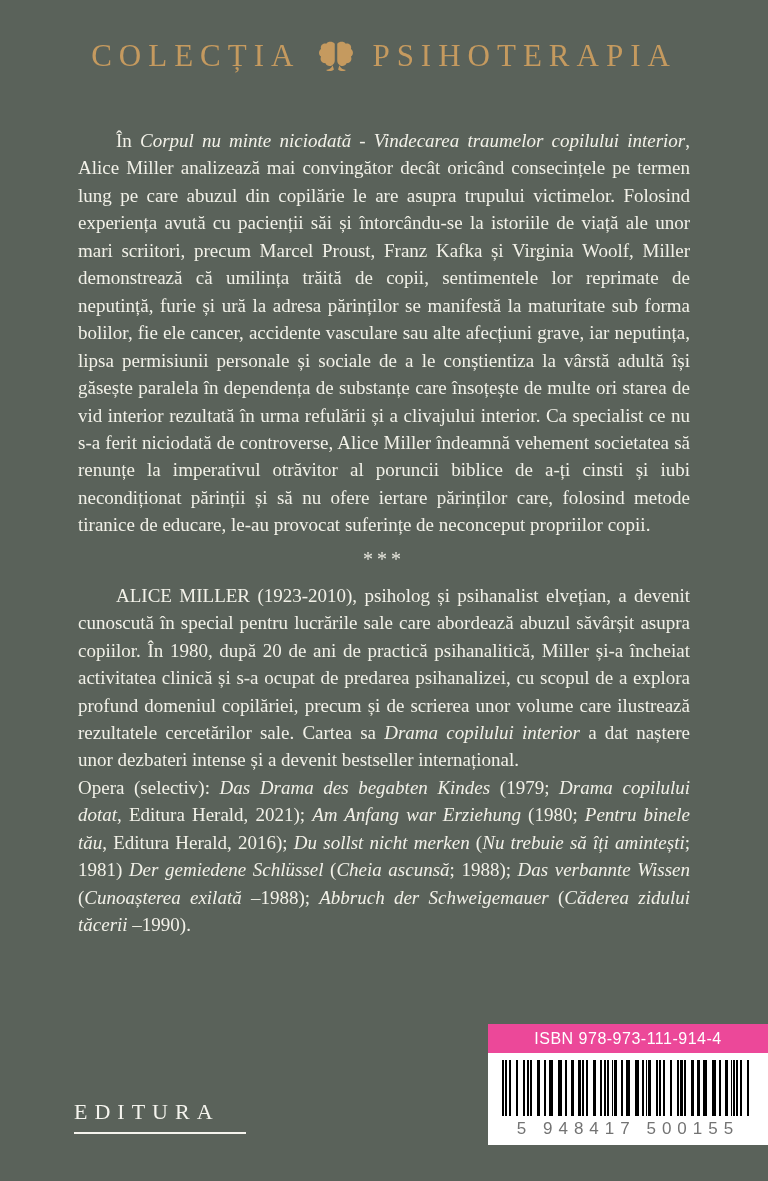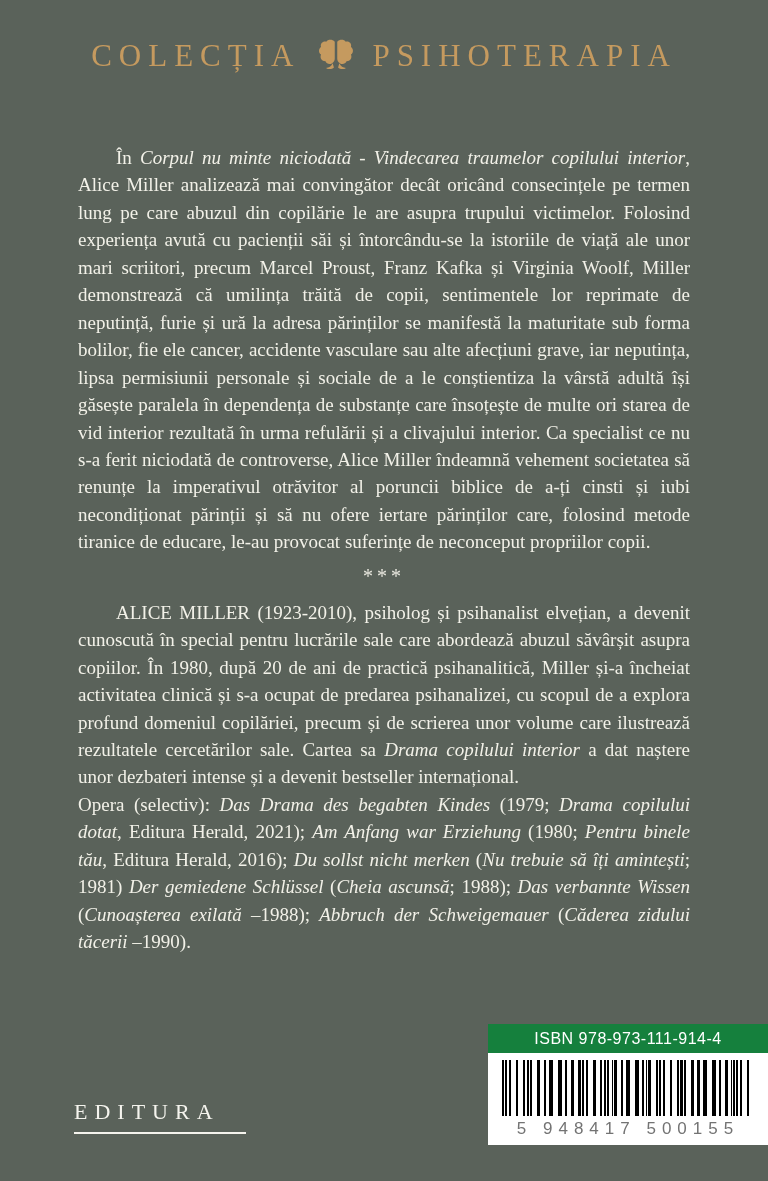--- a/index.html
+++ b/index.html
@@ -10,33 +10,33 @@
     margin: 0 auto;
     background: #5a625a;
     font-family: "Liberation Serif", serif;
     color: #f2f1e8;
     overflow: hidden;
   }
   .header {
     position: absolute;
     top: 38px; left: 0; right: 0;
     display: flex;
-    align-items: flex-start;
+    align-items: flex-end;
     justify-content: center;
     gap: 16px;
     color: #c59a5f;
     font-size: 31px;
     letter-spacing: 7px;
     font-weight: 500;
   }
   .brain { display: inline-flex; align-items: center; }
   .brain svg { width: 40px; height: 34px; }
   .text-block {
     position: absolute;
-    top: 144px;
+    top: 127px;
     left: 78px;
     width: 612px;
     font-size: 19px;
     line-height: 1.445;
     text-align: justify;
   }
   .para { margin: 0; }
   .para.indent { text-indent: 38px; }
   .italic { font-style: italic; }
   .separator {
@@ -68,21 +68,21 @@
     letter-spacing: 12px;
     white-space: nowrap;
   }
   .barcode {
     position: absolute;
     right: 0;
     bottom: 36px;
     width: 280px;
   }
   .isbn-strip {
-    background: #15803d;
+    background: #ec4899;
     color: #fff;
     font-family: "Liberation Sans", sans-serif;
     font-size: 16px;
     letter-spacing: 0.5px;
     text-align: center;
     padding: 6px 0 5px;
   }
   .barcode-body {
     background: #fff;
     padding: 7px 14px 4px;

